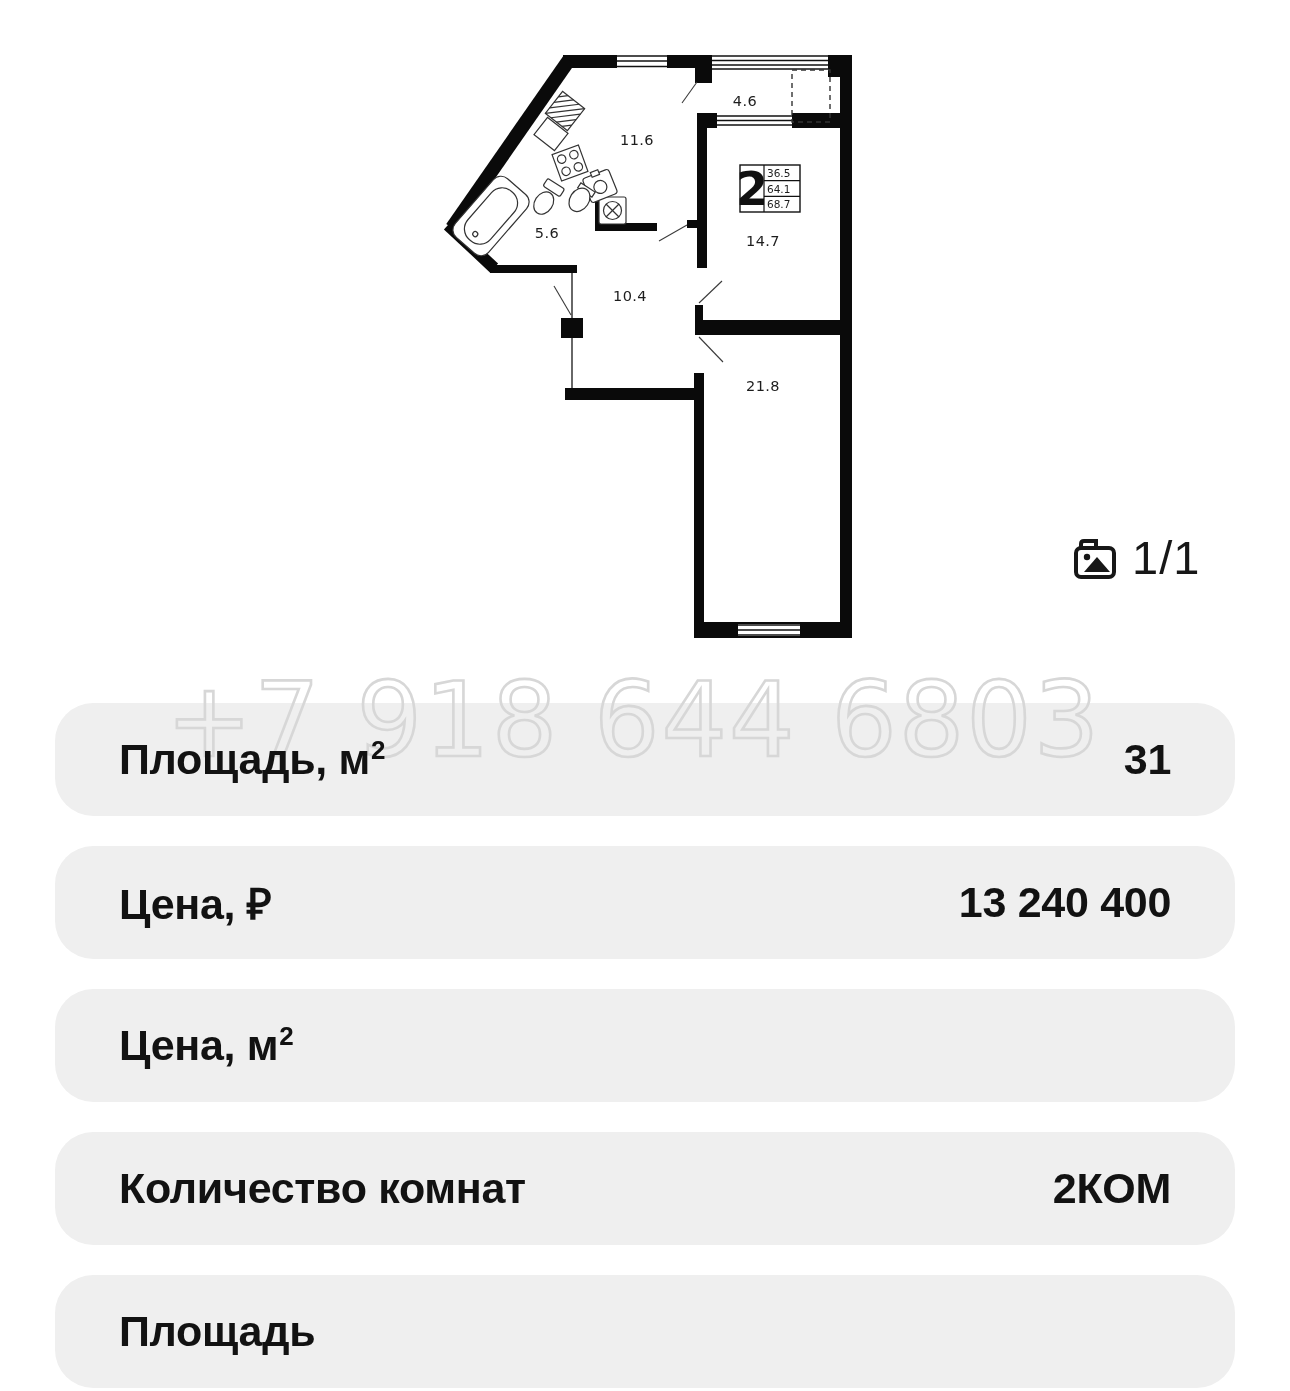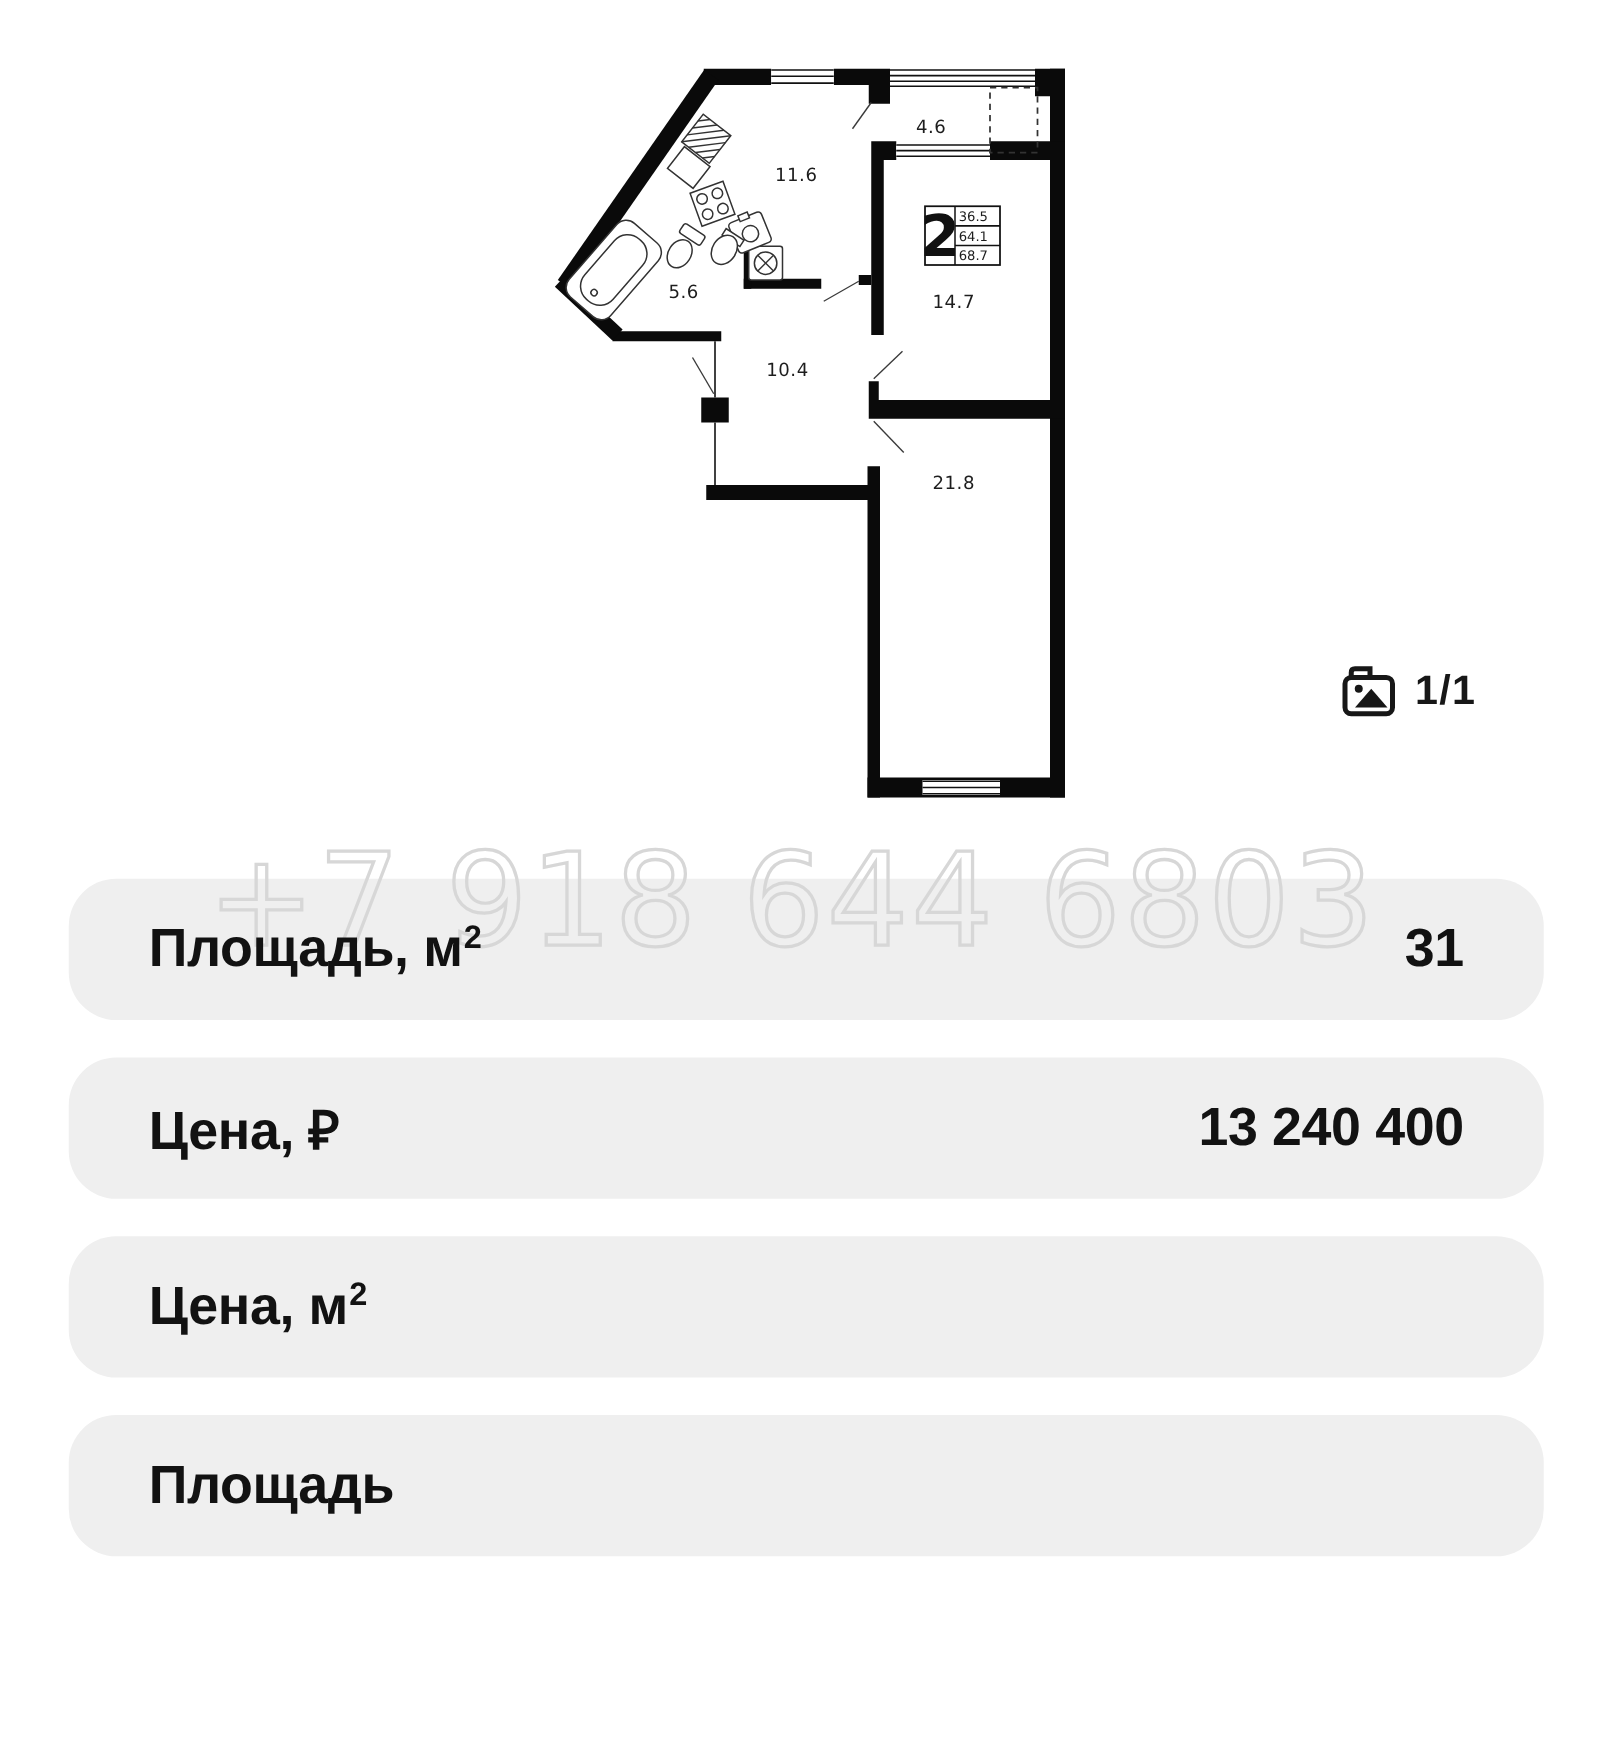--- a/index.html
+++ b/index.html
@@ -16,21 +16,21 @@
 
   
   .watermark { position:absolute; left:158px; top:650px; width:1010px; height:145px;
                z-index:2; pointer-events:none; overflow:visible; }
   .watermark text { font-family:"DejaVu Sans", sans-serif; font-size:103px; letter-spacing:2px;
                     fill:none; stroke:#d7d7d7; stroke-width:2.6px; }
 
   
   .photo-counter { position:absolute; left:1071px; top:530px; display:flex; align-items:center;
                    gap:13px; color:#171717; }
-  .photo-counter .count { font-size:33px; font-weight:700; letter-spacing:1px; }
+  .photo-counter .count { font-size:47px; font-weight:400; letter-spacing:1px; }
 
   
   .rows { position:absolute; left:55px; top:703px; width:1180px; display:flex;
           flex-direction:column; gap:30px; }
   .row { height:113px; background:#efefef; border-radius:38px; display:flex;
          align-items:center; justify-content:space-between; padding:0 64px; }
   .row-label, .row-value { position:relative; z-index:3; font-size:43px; font-weight:700;
          color:#121212; letter-spacing:-0.3px; }
   .sup { font-size:26px; position:relative; top:-15px; margin-left:1px; font-weight:700; }
 </style>
@@ -203,17 +203,21 @@
       <div class="row-value">31</div>
     </div>
     <div class="row">
       <div class="row-label"><span>Цена, ₽</span><span class="sup"></span></div>
       <div class="row-value">13 240 400</div>
     </div>
     <div class="row">
       <div class="row-label"><span>Цена, м</span><span class="sup">2</span></div>
     </div>
     <div class="row">
+      <div class="row-label"><span>Количество комнат</span><span class="sup"></span></div>
+      <div class="row-value">2КОМ</div>
+    </div>
+    <div class="row">
       <div class="row-label"><span>Площадь</span><span class="sup"></span></div>
     </div>
   </div>
 
 </div>
 
 </body></html>

